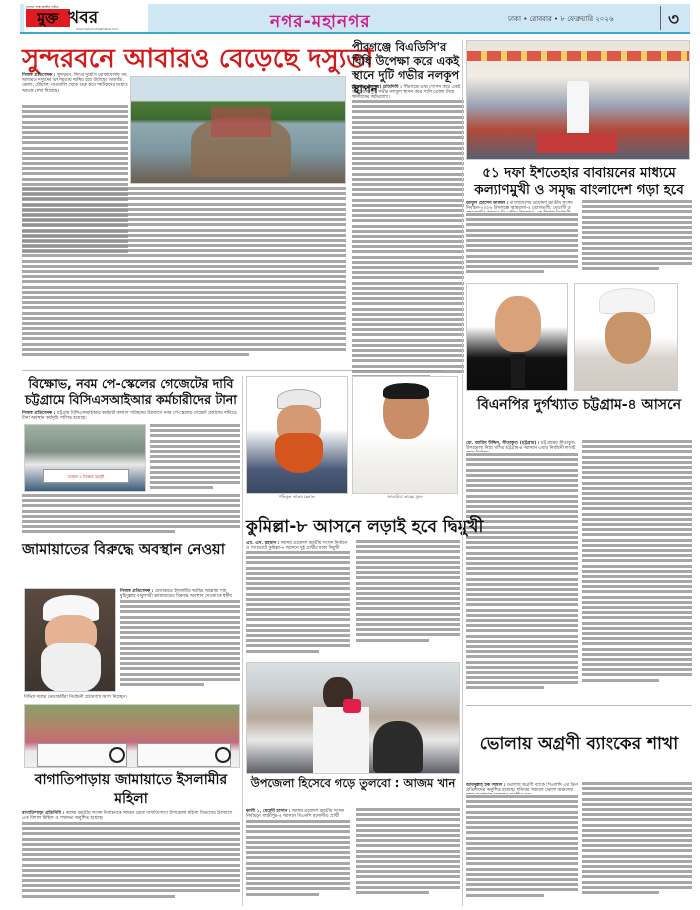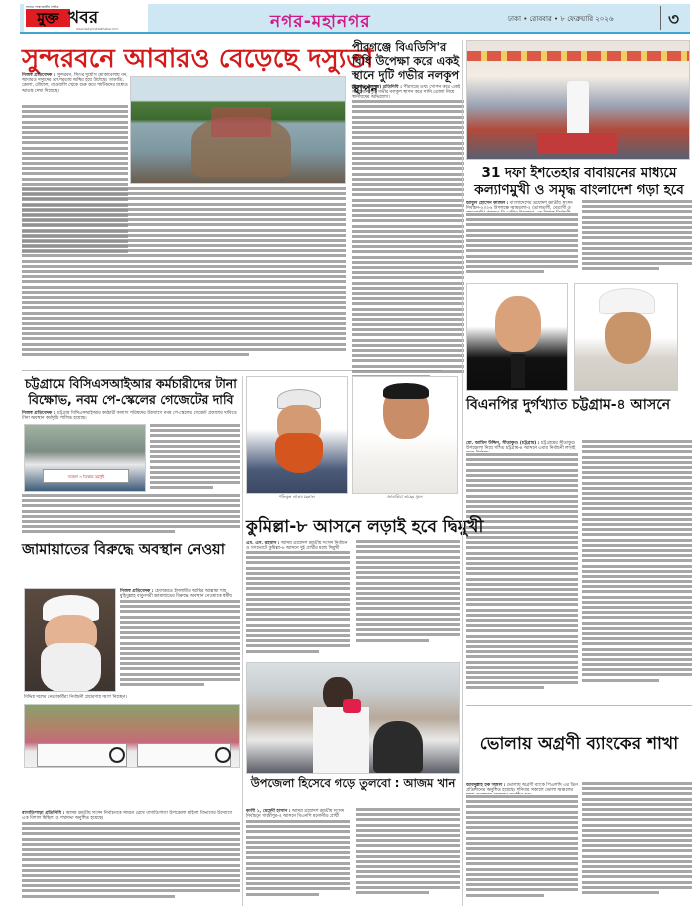--- a/index.html
+++ b/index.html
@@ -186,21 +186,21 @@
     <div class="ln"></div>
     <div class="ln"></div>
     <div class="ln"></div>
     <div class="ln s"></div>
 </div>
 <div class="abs photo" style="left:466px;top:40px;width:224px;height:120px;background:linear-gradient(180deg,#e9e3dc 0%,#f2ece4 30%,#9aa3b3 55%,#b34a3a 75%,#5a6070 100%);">
   <div class="abs" style="left:0;top:10px;width:224px;height:10px;background:repeating-linear-gradient(90deg,#d8402a 0 14px,#f3c94d 14px 20px);opacity:.85;"></div>
   <div class="abs" style="left:100px;top:40px;width:22px;height:70px;background:#f6f6f6;border-radius:4px;"></div>
   <div class="abs" style="left:70px;top:92px;width:80px;height:20px;background:#c23a3a;"></div>
 </div>
-<div class="abs headline" style="left:466px;top:164px;width:226px;font-size:13.5px;line-height:17px;text-align:center;">31 দফা ইশতেহার বাবায়নের মাধ্যমে কল্যাণমুখী ও সমৃদ্ধ বাংলাদেশ গড়া হবে</div>
+<div class="abs headline" style="left:466px;top:164px;width:226px;font-size:13.5px;line-height:17px;text-align:center;">৫১ দফা ইশতেহার বাবায়নের মাধ্যমে কল্যাণমুখী ও সমৃদ্ধ বাংলাদেশ গড়া হবে</div>
 <div class="abs lead" style="left:466px;top:200px;width:112px;height:12px;">
   <b>আবুল হোসেন কাজল :</b>
   <span>বাংলাদেশের ত্রয়োদশ জাতীয় সংসদ নির্বাচন-২০২৬ উপলক্ষে আমতলা-২ (তালতলী, বেতাগী ও পাথরঘাটা) আসনে বিএনপির উদ্যোগে এক বিশাল নির্বাচনী জনসভা অনুষ্ঠিত হয়েছে।</span>
 </div>
 <div class="abs textblock" style="left:466px;top:213px;width:112px;height:62px;">
   <div class="ln"></div>
     <div class="ln"></div>
     <div class="ln"></div>
     <div class="ln"></div>
     <div class="ln"></div>
@@ -230,21 +230,21 @@
 </div>
 
 <div class="abs photo" style="left:466px;top:283px;width:102px;height:108px;background:linear-gradient(180deg,#ffffff 0%,#ffffff 40%,#111 70%,#0c0c0c 100%);">
   <div class="abs" style="left:28px;top:12px;width:46px;height:56px;background:#d9a27a;border-radius:45% 45% 40% 40%;"></div>
   <div class="abs" style="left:44px;top:70px;width:14px;height:34px;background:#1a1a1a;"></div>
 </div>
 <div class="abs photo" style="left:574px;top:283px;width:104px;height:108px;background:linear-gradient(180deg,#ffffff 0%,#ffffff 50%,#d8d3cc 70%,#cfcac2 100%);">
   <div class="abs" style="left:24px;top:4px;width:56px;height:26px;background:#f4f4f4;border:1px solid #ddd;border-radius:50% 50% 10% 10%;"></div>
   <div class="abs" style="left:30px;top:28px;width:46px;height:52px;background:#c8956b;border-radius:40% 40% 50% 50%;"></div>
 </div>
-<div class="abs headline" style="left:466px;top:395px;width:226px;font-size:14px;line-height:19px;text-align:left;">
+<div class="abs headline" style="left:466px;top:395px;width:226px;font-size:14px;line-height:19px;text-align:center;">
   <div>বিএনপির দুর্গখ্যাত চট্টগ্রাম-৪ আসনে</div>
 </div>
 <div class="abs lead" style="left:466px;top:440px;width:112px;height:12px;">
   <b>মো. আমিন উদ্দিন, সীতাকুণ্ড (চট্টগ্রাম) :</b>
   <span>চট্টগ্রামের সীতাকুণ্ড উপজেলা নিয়ে গঠিত চট্টগ্রাম-৪ আসনে এবার নির্বাচনী লড়াই জমে উঠেছে।</span>
 </div>
 <div class="abs textblock" style="left:466px;top:453px;width:112px;height:400px;">
   <div class="ln"></div>
     <div class="ln"></div>
     <div class="ln"></div>
@@ -336,22 +336,22 @@
     <div class="ln"></div>
     <div class="ln"></div>
     <div class="ln"></div>
     <div class="ln"></div>
     <div class="ln"></div>
     <div class="ln"></div>
     <div class="ln s"></div>
 </div>
 
 <div class="abs headline" style="left:22px;top:376px;width:218px;font-size:12.5px;line-height:16px;text-align:center;">
+  <div>বিক্ষোভ, নবম পে-স্কেলের গেজেটের দাবি</div>
   <div>চট্টগ্রামে বিসিএসআইআর কর্মচারীদের টানা</div>
-  <div>বিক্ষোভ, নবম পে-স্কেলের গেজেটের দাবি</div>
 </div>
 <div class="abs lead" style="left:22px;top:410px;width:218px;height:10px;">
   <b>নিজস্ব প্রতিবেদক :</b>
   <span>চট্টগ্রাম বিসিএসআইআর কর্মচারী কল্যাণ পরিষদের উদ্যোগে নবম পে-স্কেলের গেজেট প্রকাশের দাবিতে টানা অবস্থান কর্মসূচি পালিত হয়েছে।</span>
 </div>
 <div class="abs photo" style="left:24px;top:424px;width:122px;height:68px;background:linear-gradient(180deg,#9eb3a1 0%,#7e8c84 40%,#e8e8e8 60%,#3d5c7a 100%);">
   <div class="abs" style="left:18px;top:44px;width:86px;height:14px;background:#fff;border:1px solid #999;font-size:3.5px;color:#b00;text-align:center;line-height:14px;">অবস্থান ও বিক্ষোভ কর্মসূচী</div>
 </div>
 <div class="abs textblock" style="left:150px;top:424px;width:90px;height:68px;">
   <div class="ln"></div>
@@ -473,20 +473,21 @@
 </div>
 <div class="abs lead" style="left:24px;top:694px;width:216px;height:6px;">বিভিন্ন দলের নেতাকর্মীরা নির্বাচনী প্রচারণায় অংশ নিচ্ছেন।</div>
 
 <div class="abs photo" style="left:24px;top:704px;width:216px;height:64px;background:linear-gradient(180deg,#8aa06a 0%,#b4806a 40%,#c46a7a 60%,#eaeaea 75%,#f0f0f0 100%);">
   <div class="abs" style="left:12px;top:38px;width:90px;height:24px;background:#fafafa;border:1px solid #999;"></div>
   <div class="abs" style="left:112px;top:38px;width:94px;height:24px;background:#fafafa;border:1px solid #999;"></div>
   <div class="abs" style="left:84px;top:42px;width:16px;height:16px;border:2px solid #222;border-radius:50%;"></div>
   <div class="abs" style="left:190px;top:42px;width:16px;height:16px;border:2px solid #222;border-radius:50%;"></div>
 </div>
 <div class="abs headline" style="left:22px;top:770px;width:218px;font-size:14px;line-height:19px;text-align:center;">
+  <div>বাগাতিপাড়ায় জামায়াতে ইসলামীর মহিলা</div>
 </div>
 <div class="abs lead" style="left:22px;top:810px;width:218px;height:10px;">
   <b>বাগাতিপাড়া প্রতিনিধি :</b>
   <span>আসন্ন জাতীয় সংসদ নির্বাচনকে সামনে রেখে বাগাতিপাড়া উপজেলা মহিলা বিভাগের উদ্যোগে এক বিশাল মিছিল ও পথসভা অনুষ্ঠিত হয়েছে।</span>
 </div>
 <div class="abs textblock" style="left:22px;top:822px;width:218px;height:82px;">
   <div class="ln"></div>
     <div class="ln"></div>
     <div class="ln"></div>
     <div class="ln"></div>

